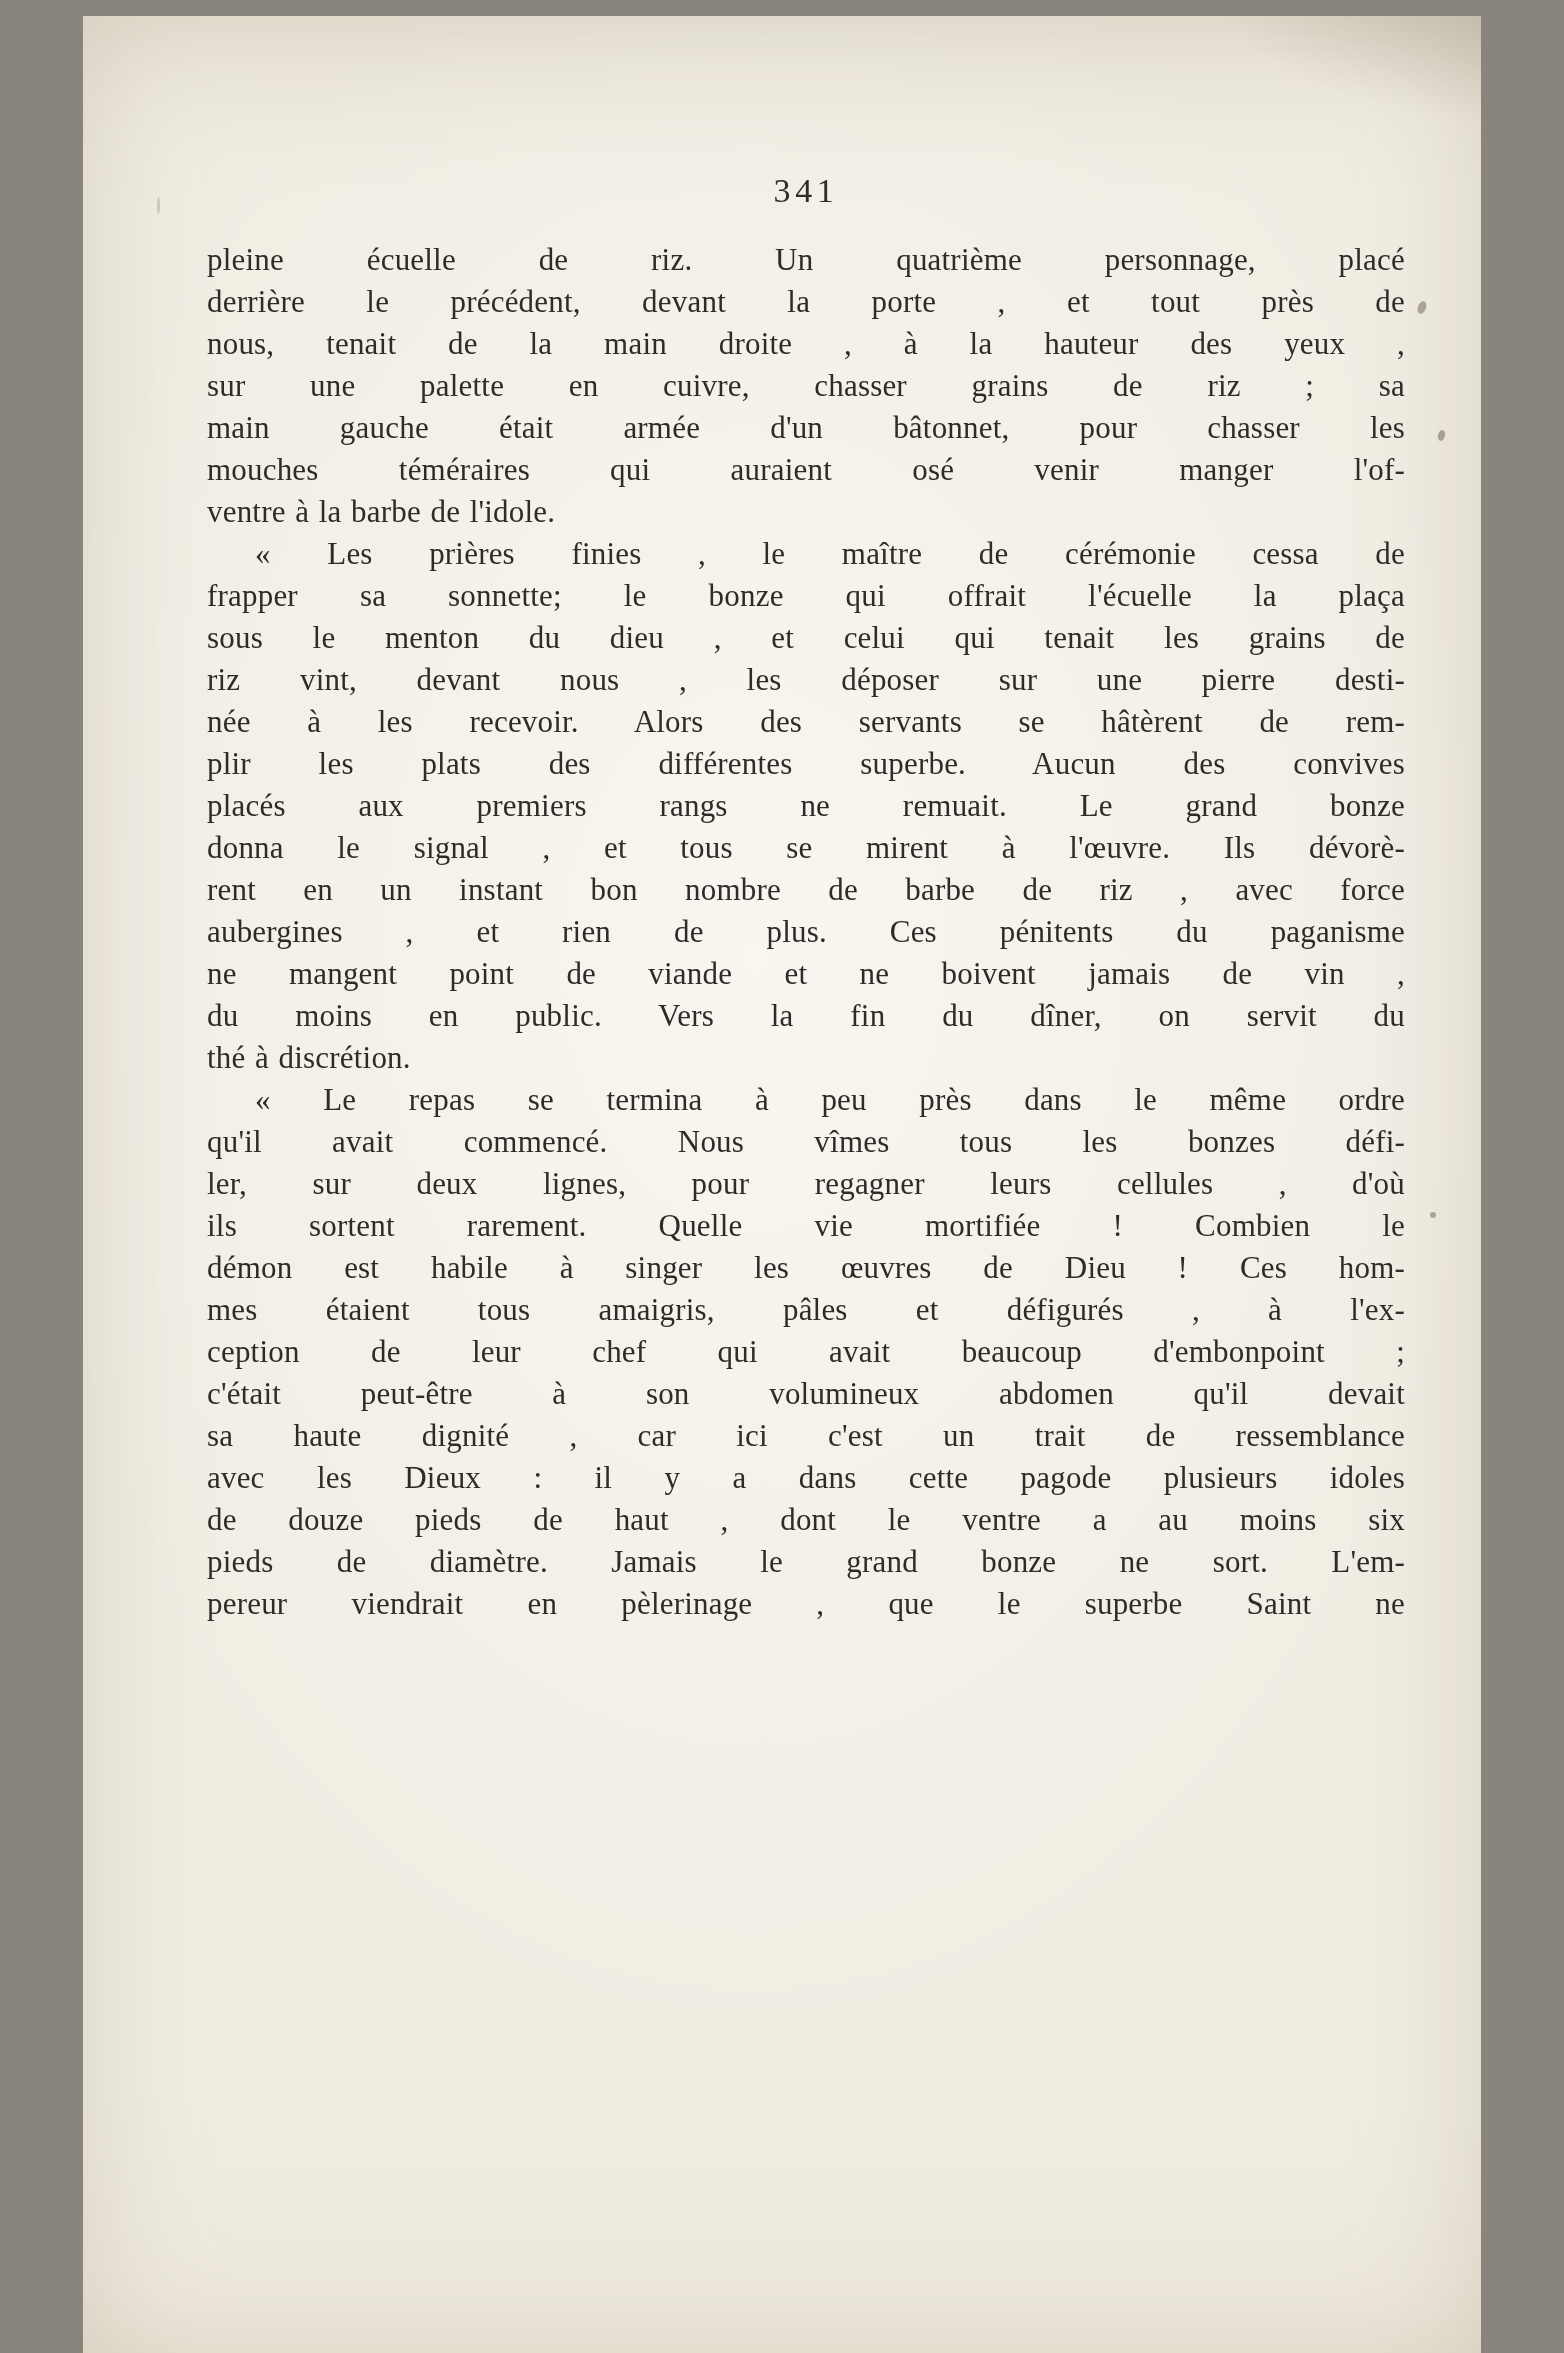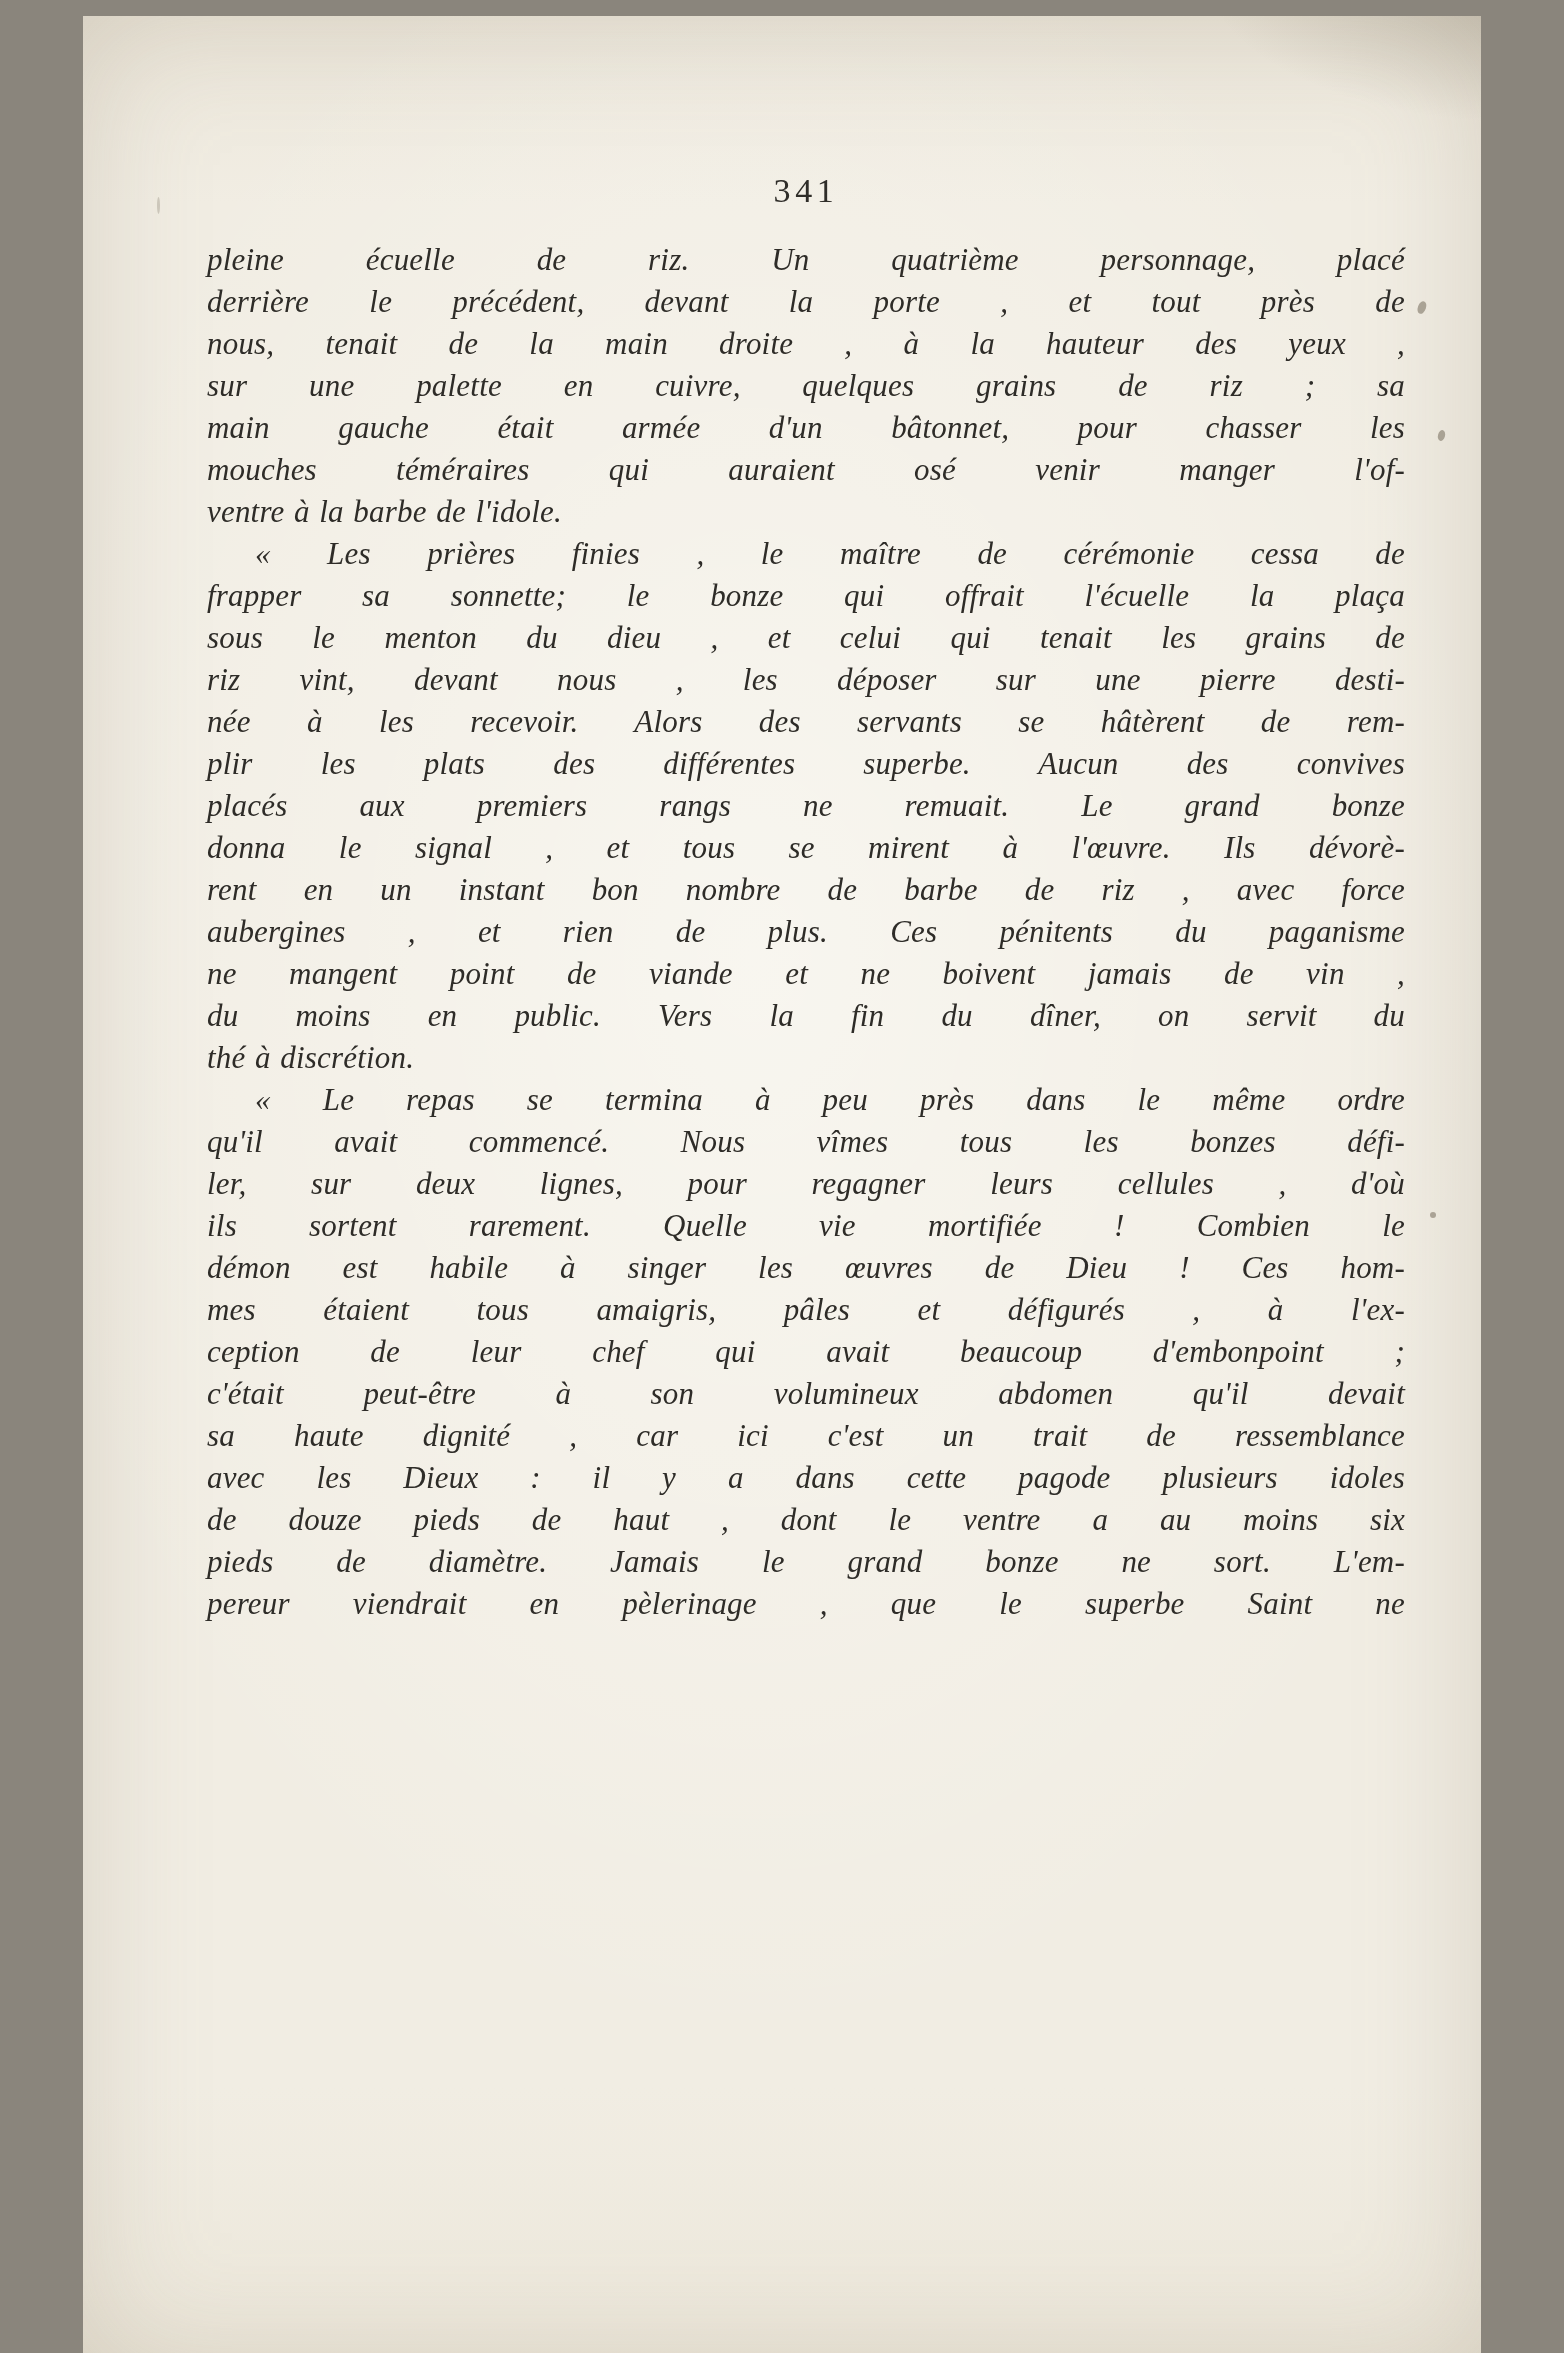--- a/index.html
+++ b/index.html
@@ -52,21 +52,20 @@
     color: #2e2c28;
     text-rendering: optimizeLegibility;
   }
   .paragraph {
     margin: 0;
   }
   .line {
     white-space: normal;
     text-align: justify;
     text-align-last: justify;
-    font-style: italic;
     -moz-text-align-last: justify;
   }
   .line.last {
     text-align-last: left;
     -moz-text-align-last: left;
   }
   .line.indent {
     padding-left: 48px;
   }
   .speck {
@@ -90,21 +89,21 @@
   <div class="speck s3"></div>
   <div class="speck s4"></div>
 
   <div class="page-number">341</div>
 
   <div class="text-block" id="text-block">
       <div class="paragraph">
         <div class="line">pleine écuelle de riz. Un quatrième personnage, placé</div>
         <div class="line">derrière le précédent, devant la porte , et tout près de</div>
         <div class="line">nous, tenait de la main droite , à la hauteur des yeux ,</div>
-        <div class="line">sur une palette en cuivre, quelques grains de riz ; sa</div>
+        <div class="line">sur une palette en cuivre, chasser grains de riz ; sa</div>
         <div class="line">main gauche était armée d'un bâtonnet, pour chasser les</div>
         <div class="line">mouches téméraires qui auraient osé venir manger l'of-</div>
         <div class="line last">ventre à la barbe de l'idole.</div>
       </div>
       <div class="paragraph">
         <div class="line indent">« Les prières finies , le maître de cérémonie cessa de</div>
         <div class="line">frapper sa sonnette; le bonze qui offrait l'écuelle la plaça</div>
         <div class="line">sous le menton du dieu , et celui qui tenait les grains de</div>
         <div class="line">riz vint, devant nous , les déposer sur une pierre desti-</div>
         <div class="line">née à les recevoir. Alors des servants se hâtèrent de rem-</div>

